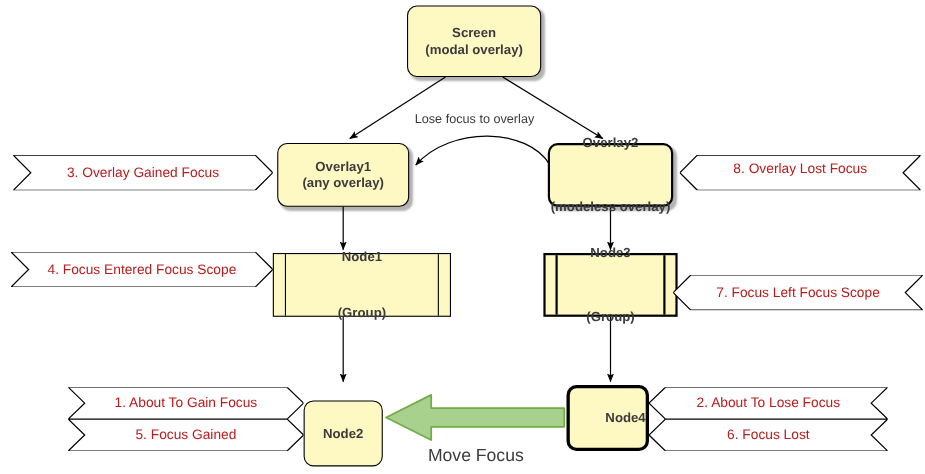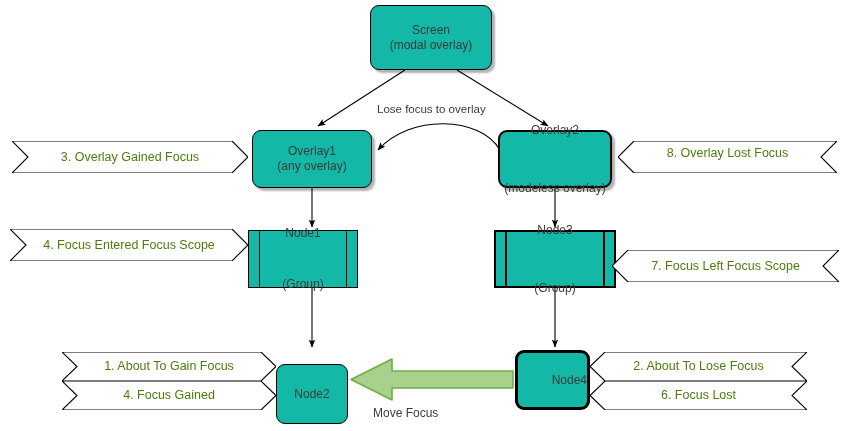--- a/index.html
+++ b/index.html
@@ -20,31 +20,32 @@
     left: 0;
     top: 0;
     width: 841px;
     height: 431px;
   }
 
   
   .node {
     position: absolute;
     box-sizing: border-box;
-    background: #14b8a6;
+    background: #fef9c3;
     border: 1px solid #000000;
     display: flex;
     flex-direction: column;
     align-items: center;
     justify-content: center;
     text-align: center;
     color: #3b3b3b;
     font-size: 12px;
     line-height: 15px;
     z-index: 3;
+    font-weight: bold;
   }
   .node .l1, .node .l2 { display: block; white-space: nowrap; }
   .rounded { border-radius: 9px; }
   .thick { border-width: 3px; align-items: flex-end; }
   .thick-2 { border-width: 2px; gap: 43px; }
   .shadowed {
     box-shadow: 3px 3px 2px rgba(0,0,0,0.30);
   }
 
   
@@ -58,21 +59,21 @@
   .group-bar.left  { left: 10px; }
   .group-bar.right { right: 10px; }
   .thick-2 > .group-bar { border-left-width: 2px; }
   .thick-2 > .group-bar.left  { left: 9px; }
   .thick-2 > .group-bar.right { right: 9px; }
 
   
   .banner {
     position: absolute;
     box-sizing: border-box;
-    color: #4d7c0f;
+    color: #b91c1c;
     font-size: 12.5px;
     line-height: 1;
     display: flex;
     align-items: center;
     justify-content: center;
     z-index: 4;
   }
   .banner svg { position: absolute; left: 0; top: 0; }
   .banner .txt {
     position: relative;
@@ -127,21 +128,21 @@
   <div class="node rounded shadowed" style="left:252px; top:130px; width:120px; height:58px;">
     <span class="l1">Overlay1</span>
     <span class="l2">(any overlay)</span>
   </div>
 
   <div class="node rounded thick-2 shadowed" style="left:498px; top:130px; width:114px; height:58px;">
     <span class="l1">Overlay2</span>
     <span class="l2">(modeless overlay)</span>
   </div>
 
-  <div class="node" style="left:248px; top:230px; width:110px; height:58px;gap:36px;">
+  <div class="node" style="left:248px; top:230px; width:162px; height:58px;gap:36px;">
     <span class="group-bar left"></span>
     <span class="group-bar right"></span>
     <span class="l1">Node1</span>
     <span class="l2">(Group)</span>
   </div>
 
   <div class="node thick-2" style="left:494px; top:230px; width:122px; height:58px;">
     <span class="group-bar left"></span>
     <span class="group-bar right"></span>
     <span class="l1">Node3</span>
@@ -151,21 +152,21 @@
   <div class="node rounded" style="left:276px; top:350px; width:72px; height:60px;margin-top:14px;">
     <span class="l1">Node2</span>
   </div>
 
   <div class="node rounded thick" style="left:515px; top:350px; width:75px; height:60px;">
     <span class="l1">Node4</span>
   </div>
 
   <div class="edge-label" style="left:377px; top:104px;">Lose focus to overlay</div>
 
-  <div class="edge-label" style="left:373px; top:407px; font-size:12px;">Move Focus</div>
+  <div class="edge-label" style="left:389px; top:407px; font-size:16px;">Move Focus</div>
 
   <div class="banner" style="left:12px; top:141px; width:236px; height:32px;">
     <svg width="236" height="32" viewBox="0 0 236 32" xmlns="http://www.w3.org/2000/svg">
       <path d="M0,0 L220,0 L236,16 L220,32 L0,32 L16,16 z" fill="#ffffff" stroke="#000000" stroke-width="1.1"></path>
     </svg>
     <span class="txt">3. Overlay Gained Focus</span>
   </div>
 
   <div class="banner" style="left:10px; top:229px; width:238px; height:32px;align-items:center;">
     <svg width="238" height="32" viewBox="0 0 238 32" xmlns="http://www.w3.org/2000/svg">
@@ -178,21 +179,21 @@
     <svg width="214" height="29" viewBox="0 0 214 29" xmlns="http://www.w3.org/2000/svg">
       <path d="M0,0 L199,0 L214,14.5 L199,29 L0,29 L15,14.5 z" fill="#ffffff" stroke="#000000" stroke-width="1.1"></path>
     </svg>
     <span class="txt">1. About To Gain Focus</span>
   </div>
 
   <div class="banner" style="left:62px; top:381px; width:214px; height:29px;">
     <svg width="214" height="29" viewBox="0 0 214 29" xmlns="http://www.w3.org/2000/svg">
       <path d="M0,0 L199,0 L214,14.5 L199,29 L0,29 L15,14.5 z" fill="#ffffff" stroke="#000000" stroke-width="1.1"></path>
     </svg>
-    <span class="txt">4. Focus Gained</span>
+    <span class="txt">5. Focus Gained</span>
   </div>
 
   <div class="banner" style="left:618px; top:141px; width:219px; height:24px;">
     <svg width="219" height="32" viewBox="0 0 219 32" xmlns="http://www.w3.org/2000/svg">
       <path d="M219,0 L16,0 L0,16 L16,32 L219,32 L203,16 z" fill="#ffffff" stroke="#000000" stroke-width="1.1"></path>
     </svg>
     <span class="txt">8. Overlay Lost Focus</span>
   </div>
 
   <div class="banner" style="left:612px; top:250px; width:227px; height:32px;">

